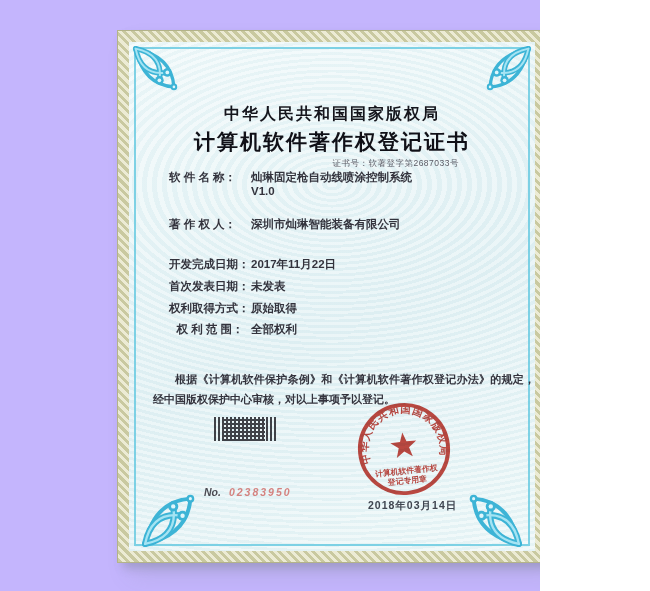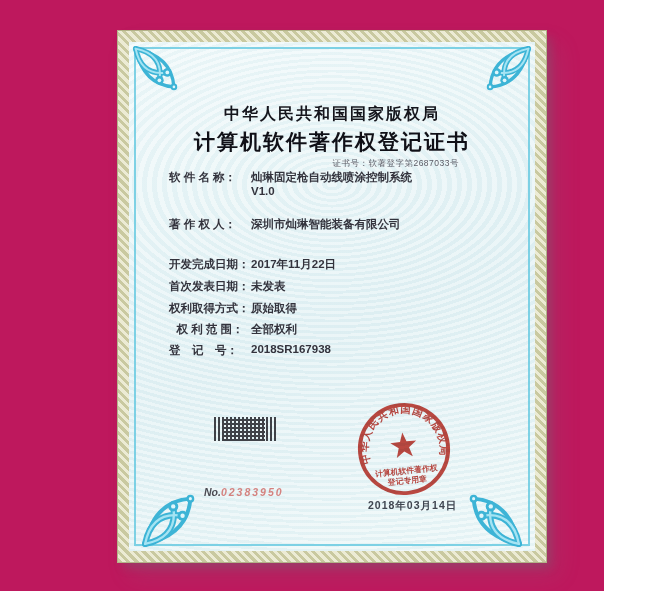--- a/index.html
+++ b/index.html
@@ -1,17 +1,17 @@
 <!DOCTYPE html>
 <html><head>
 <meta charset="utf-8">
 <style>
   html,body{margin:0;padding:0;}
   body{font-family:"Liberation Sans","DejaVu Sans",sans-serif;}
-  .stage{position:relative;width:596px;height:591px;background:#be185d;overflow:hidden;padding-left:8px;}
+  .stage{position:relative;width:540px;height:591px;background:#c4b5fd;overflow:hidden;}
 
   
   .sheet{
     position:absolute;left:118px;top:31px;width:428px;height:531px;
     background:repeating-linear-gradient(45deg,#c9c9a0 0 3px,#ecebd4 3px 6px);
     box-shadow:5px 6px 9px rgba(100,110,115,.30),12px 14px 22px rgba(120,130,135,.16);
     outline:1px solid #b3b389;
   }
   .paper{
     position:absolute;inset:11px;
@@ -49,21 +49,21 @@
       repeating-linear-gradient(90deg,#23232a 0 2px,rgba(0,0,0,0) 2px 4px),
       repeating-linear-gradient(0deg,#23232a 0 2px,rgba(0,0,0,0) 2px 4px);
     background-size:100% 100%, 70% 100%;
     background-position:0 0, 8px 0;
     background-repeat:no-repeat;opacity:.85;}
 
   .issue-date{position:absolute;left:239px;top:441px;font-size:10.5px;
       font-weight:600;color:#3f4550;letter-spacing:1px;margin-top:16px;}
   .seal{position:absolute;left:226px;top:358px;width:98px;height:98px;
       mix-blend-mode:multiply;opacity:.92;}
-  .serial{position:absolute;left:75px;top:444px;font-size:10.5px;display:flex;gap:0;}
+  .serial{position:absolute;left:75px;top:444px;font-size:10.5px;display:flex;gap:8px;}
   .serial .pfx{color:#4a4a52;font-weight:700;font-style:italic;}
   .serial .num{color:#d4827f;font-weight:700;letter-spacing:2px;font-style:italic;}
 </style>
 </head>
 <body>
 
 <div class="stage">
 
   <svg width="0" height="0" style="position:absolute">
     <defs>
@@ -127,24 +127,22 @@
       </div>
       <div class="row r4">
         <span class="lab">首次发表日期：</span><span class="val">未发表</span>
       </div>
       <div class="row r5">
         <span class="lab">权利取得方式：</span><span class="val">原始取得</span>
       </div>
       <div class="row r6">
         <span class="lab">权 利 范 围：</span><span class="val">全部权利</span>
       </div>
-      <div class="row r7">
-        <span class="lab">登　记　号：</span><span class="val">2018SR167938</span>
-      </div>
 
+      <div class="stmt">根据《计算机软件保护条例》和《计算机软件著作权登记办法》的规定，经中国版权保护中心审核，对以上事项予以登记。</div>
 
       <div class="barcode"></div>
 
       <div class="issue-date">2018年03月14日</div>
 
       <svg class="seal" viewBox="0 0 100 100">
         <g transform="rotate(-6 50 50)">
           <circle cx="50" cy="50" r="45" fill="rgba(255,250,249,0.05)" stroke="#c23a32" stroke-width="4"></circle>
           <defs>
             <path id="sealArc" d="M15.2,62.7 A37,37 0 1 1 84.8,62.7" fill="none"></path>

